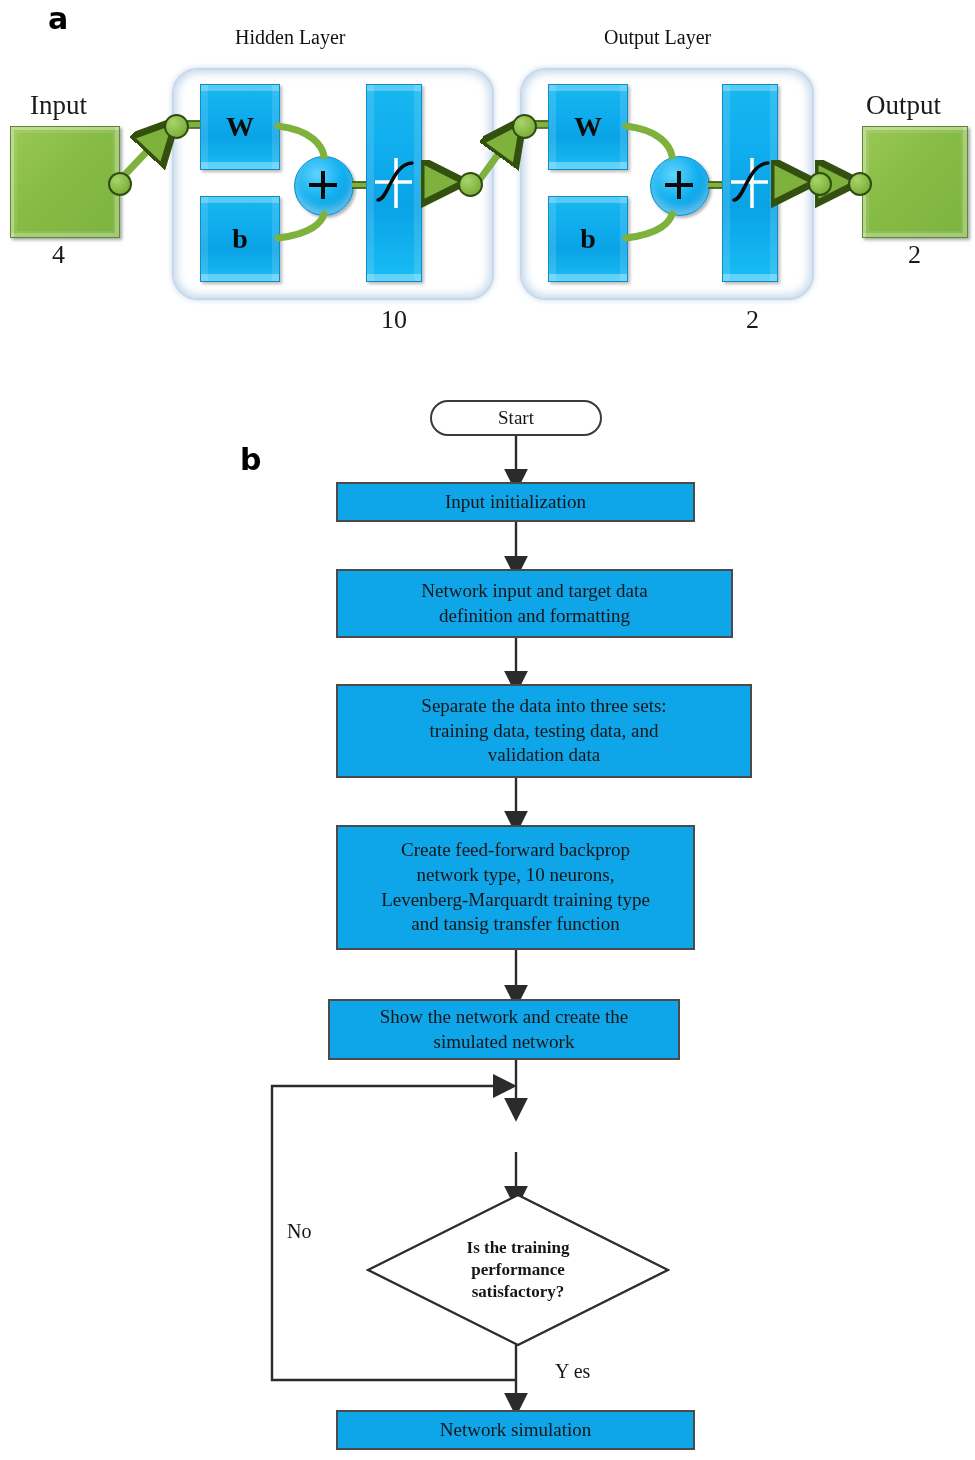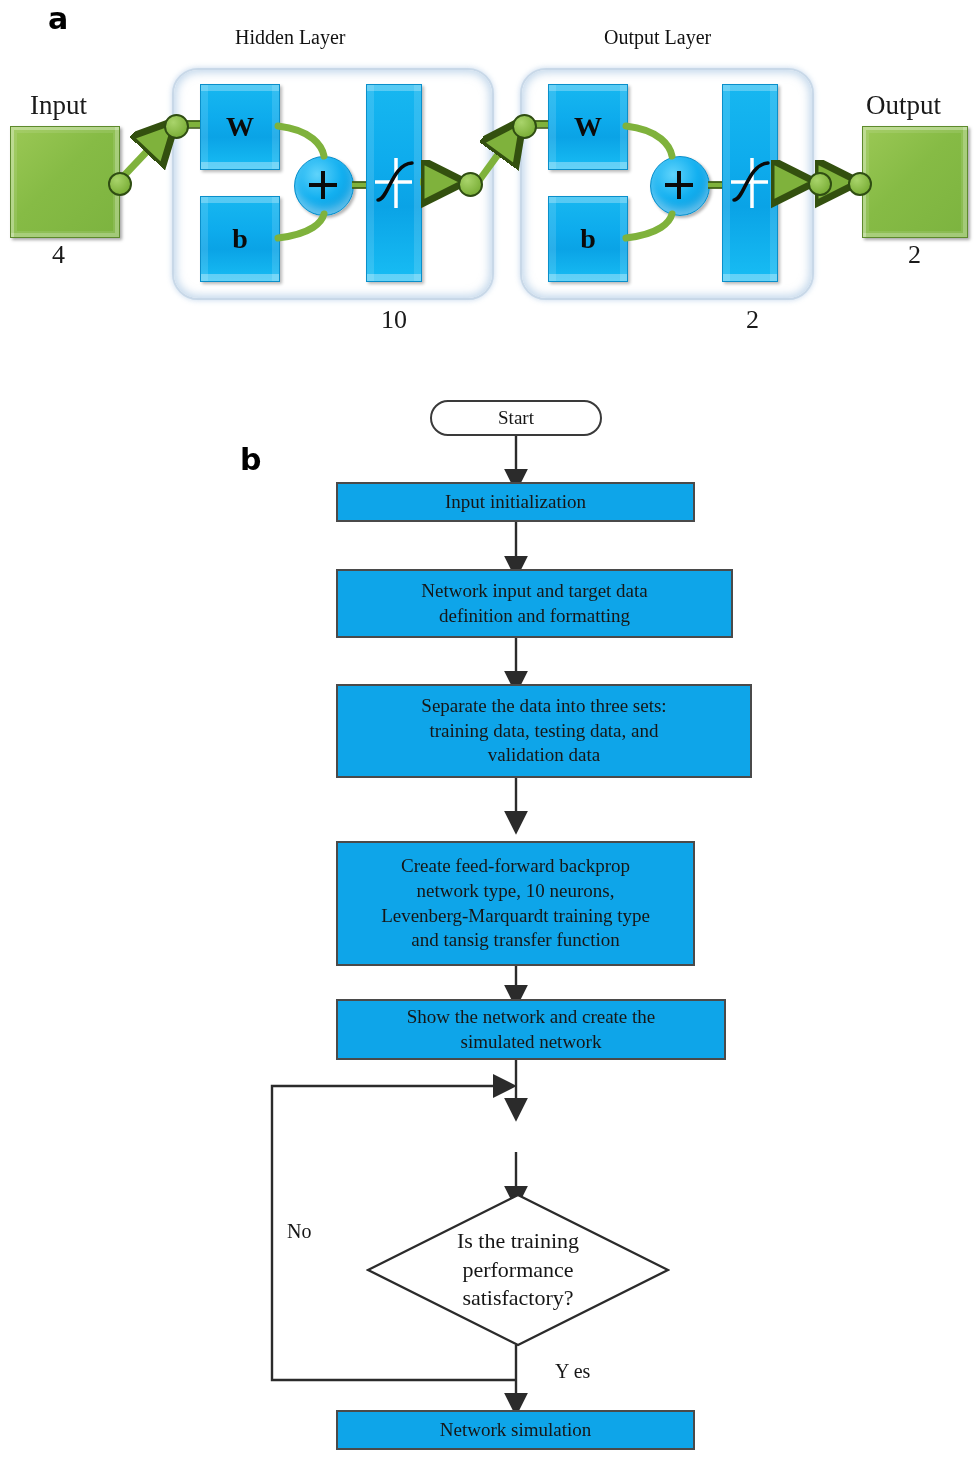--- a/index.html
+++ b/index.html
@@ -60,22 +60,22 @@
   #panel-b{position:absolute;left:0;top:360px;width:975px;height:1100px;}
   .fc-box{position:absolute;border:2px solid #4a4a4a;background:#0ea5e9;
           display:flex;align-items:center;justify-content:center;
           text-align:center;font-size:19px;line-height:1.30;
           color:#161616;box-sizing:border-box;padding:2px 6px;}
   .fc-term{position:absolute;border:2px solid #3a3a3a;background:#fff;
            border-radius:22px;display:flex;align-items:center;
            justify-content:center;font-size:19px;color:#161616;
            box-sizing:border-box;}
   .fc-dia-label{position:absolute;display:flex;align-items:center;
-                justify-content:center;text-align:center;font-size:22px;
-                line-height:1.30;color:#161616;}
+                justify-content:center;text-align:center;font-size:17px;
+                line-height:1.30;color:#161616;font-weight:bold;}
   .br-label{position:absolute;font-size:20px;color:#161616;}
   svg.fcsvg{position:absolute;left:0;top:0;width:975px;height:1100px;}
 </style>
 </head>
 <body>
 
 <div id="panel-a">
 
   <div class="panel-letter" style="left:48px;top:4px;">a</div>
 
@@ -215,26 +215,26 @@
   <div class="fc-box" style="left:336px;top:209px;width:397px;height:69px;
               white-space:pre-line;">Network input and target data
 definition and formatting</div>
 
   <div class="fc-box" style="left:336px;top:324px;width:416px;height:94px;
               white-space:pre-line;">Separate the data into three sets:
 training data, testing data, and
 validation data</div>
 
   <div class="fc-box" style="left:336px;top:465px;width:359px;height:125px;
-              white-space:pre-line;margin-top:16px;">Create feed-forward backprop
+              white-space:pre-line;">Create feed-forward backprop
 network type, 10 neurons,
 Levenberg-Marquardt training type
 and tansig transfer function</div>
 
-  <div class="fc-box" style="left:336px;top:639px;width:390px;height:61px;
+  <div class="fc-box" style="left:328px;top:639px;width:352px;height:61px;
               white-space:pre-line;">Show the network and create the
 simulated network</div>
 
 
   <svg style="position:absolute;left:366px;top:833px;width:304px;height:154px;" viewBox="0 0 304 154">
     <polygon points="152,2 302,77 152,152 2,77" fill="#ffffff" stroke="#2b2b2b" stroke-width="2.4"></polygon>
   </svg>
   <div class="fc-dia-label" style="left:396px;top:845px;width:244px;height:130px;
               white-space:pre-line;">Is the training
 performance

